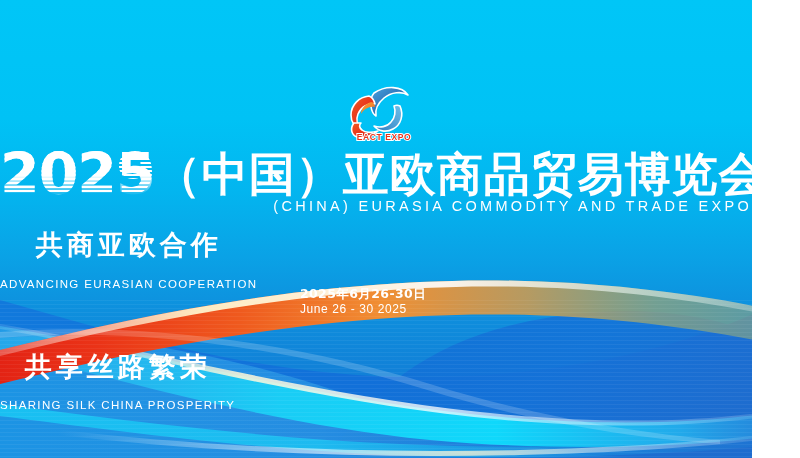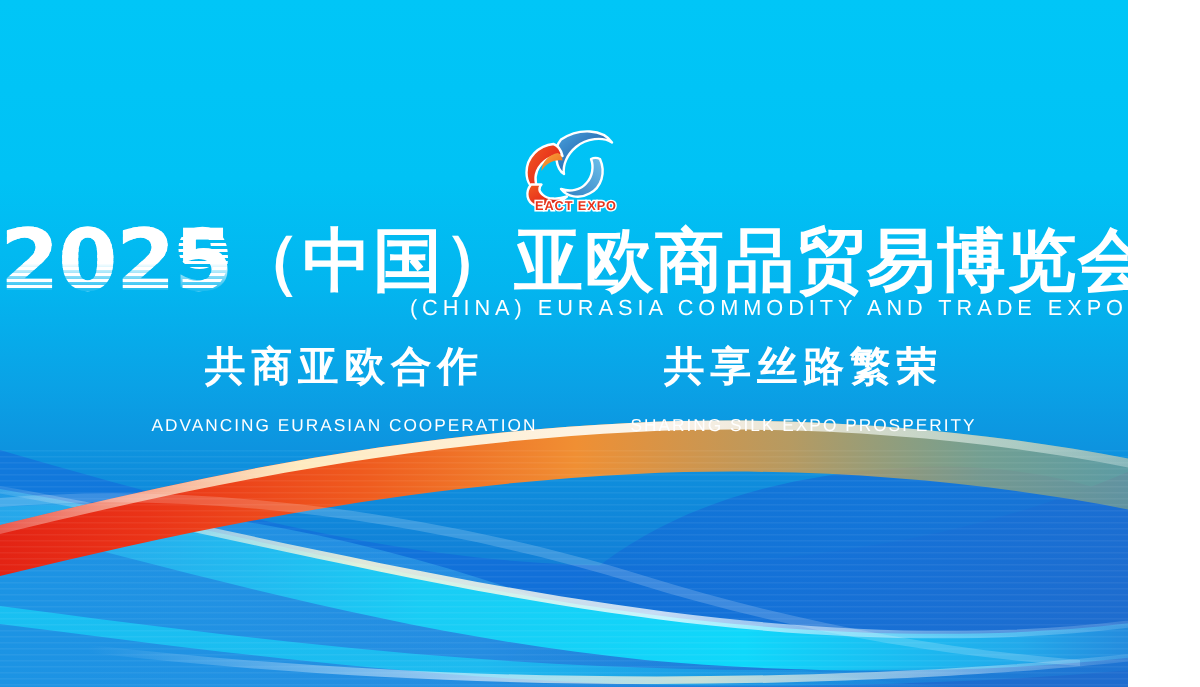--- a/index.html
+++ b/index.html
@@ -112,20 +112,21 @@
   
   .slogans {
     position: absolute;
     left: 0;
     right: 0;
     top: 230px;
     display: flex;
     justify-content: center;
     align-items: flex-start;
     gap: 62px;
+    flex-direction: column;
   }
   .slogan { text-align: center; }
   .slogan-cn {
     font-size: 27px;
     font-weight: bold;
     color: #ffffff;
     letter-spacing: 4px;
     line-height: 1.1;
     font-family: "DejaVu Sans", "Liberation Sans", sans-serif;
     white-space: nowrap;
@@ -313,22 +314,26 @@
 
   <div class="title-en">(CHINA) EURASIA COMMODITY AND TRADE EXPO</div>
 
   <div class="slogans">
     <div class="slogan">
       <div class="slogan-cn">共商亚欧合作</div>
       <div class="slogan-en">ADVANCING EURASIAN COOPERATION</div>
     </div>
     <div class="slogan">
       <div class="slogan-cn">共享丝路繁荣</div>
-      <div class="slogan-en">SHARING SILK EXPO PROSPERITY</div>
+      <div class="slogan-en">SHARING SILK CHINA PROSPERITY</div>
     </div>
   </div>
 
   <div class="meta">
+    <div class="meta-col">
+      <div class="meta-cn">2025年6月26-30日</div>
+      <div class="meta-en">June 26 - 30  2025</div>
+    </div>
     <div class="meta-col">
     </div>
   </div>
 
 </div>
 
 </body></html>

